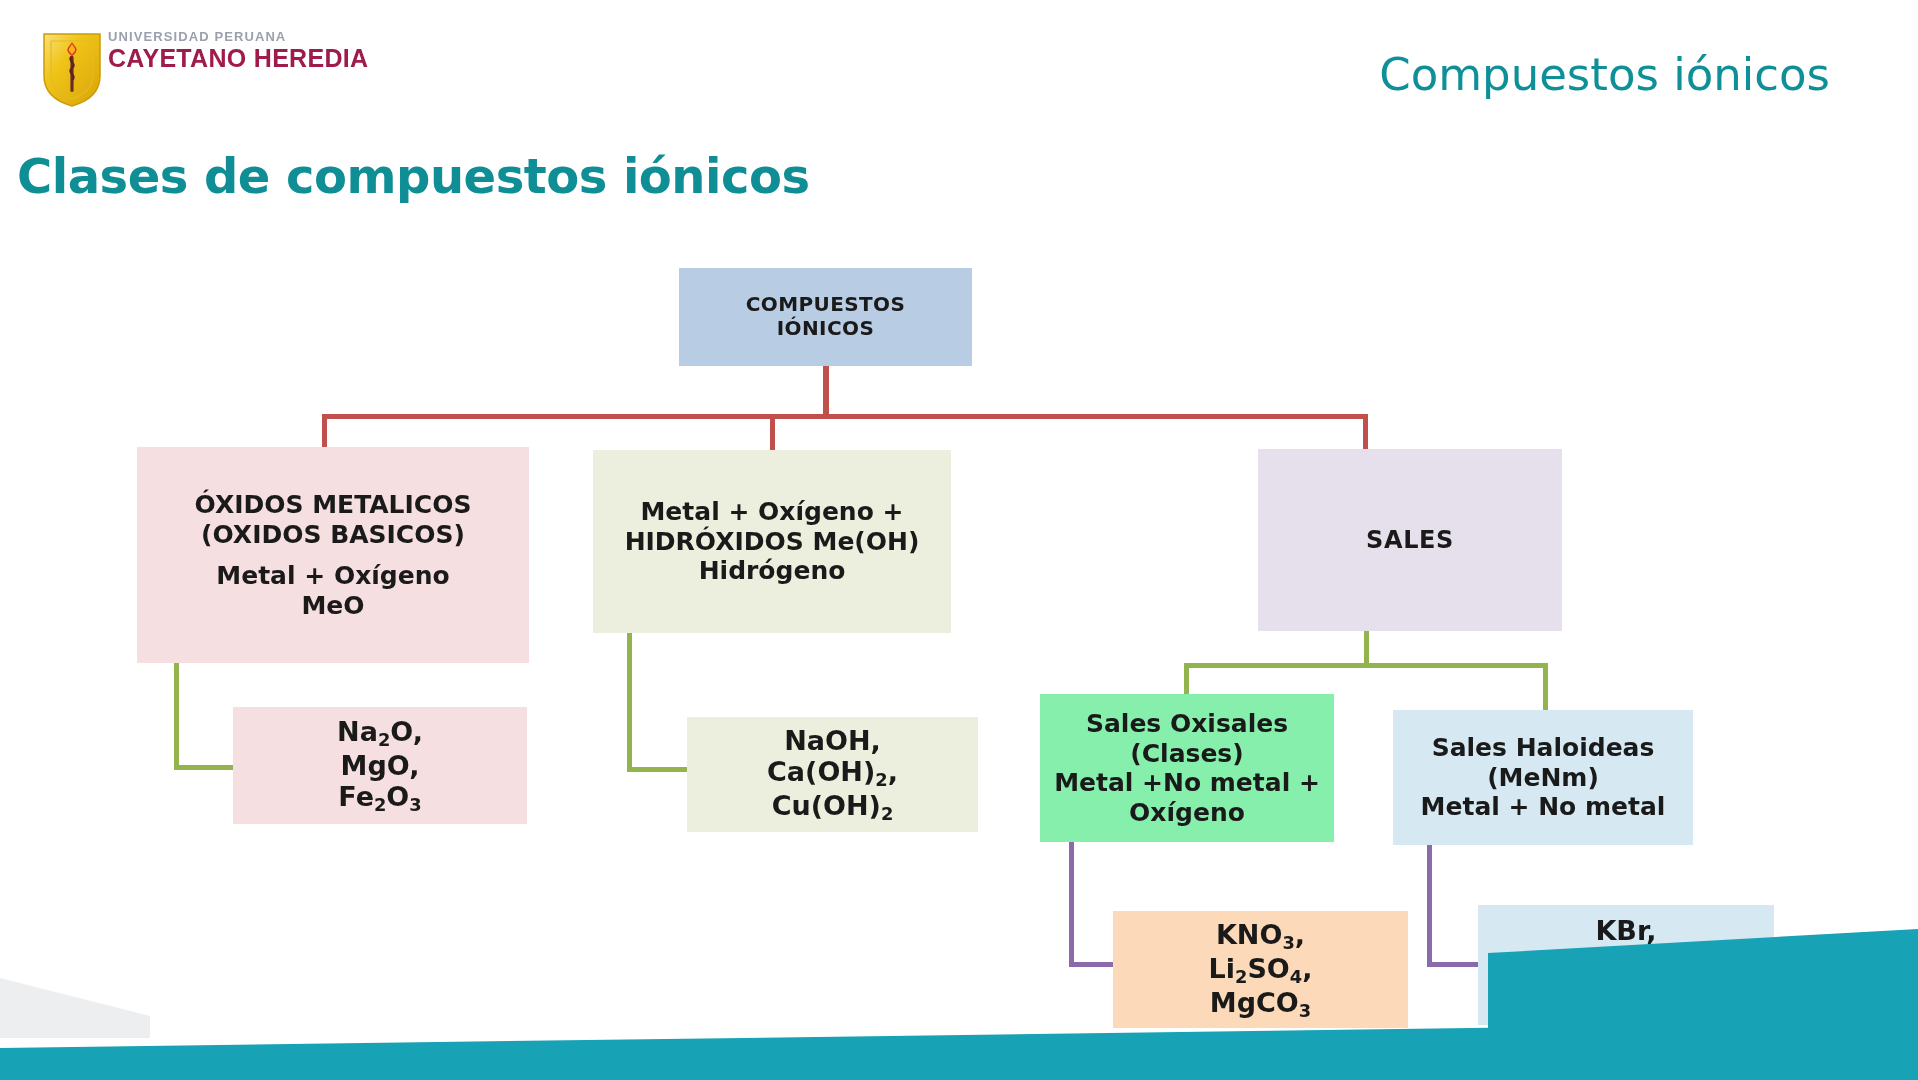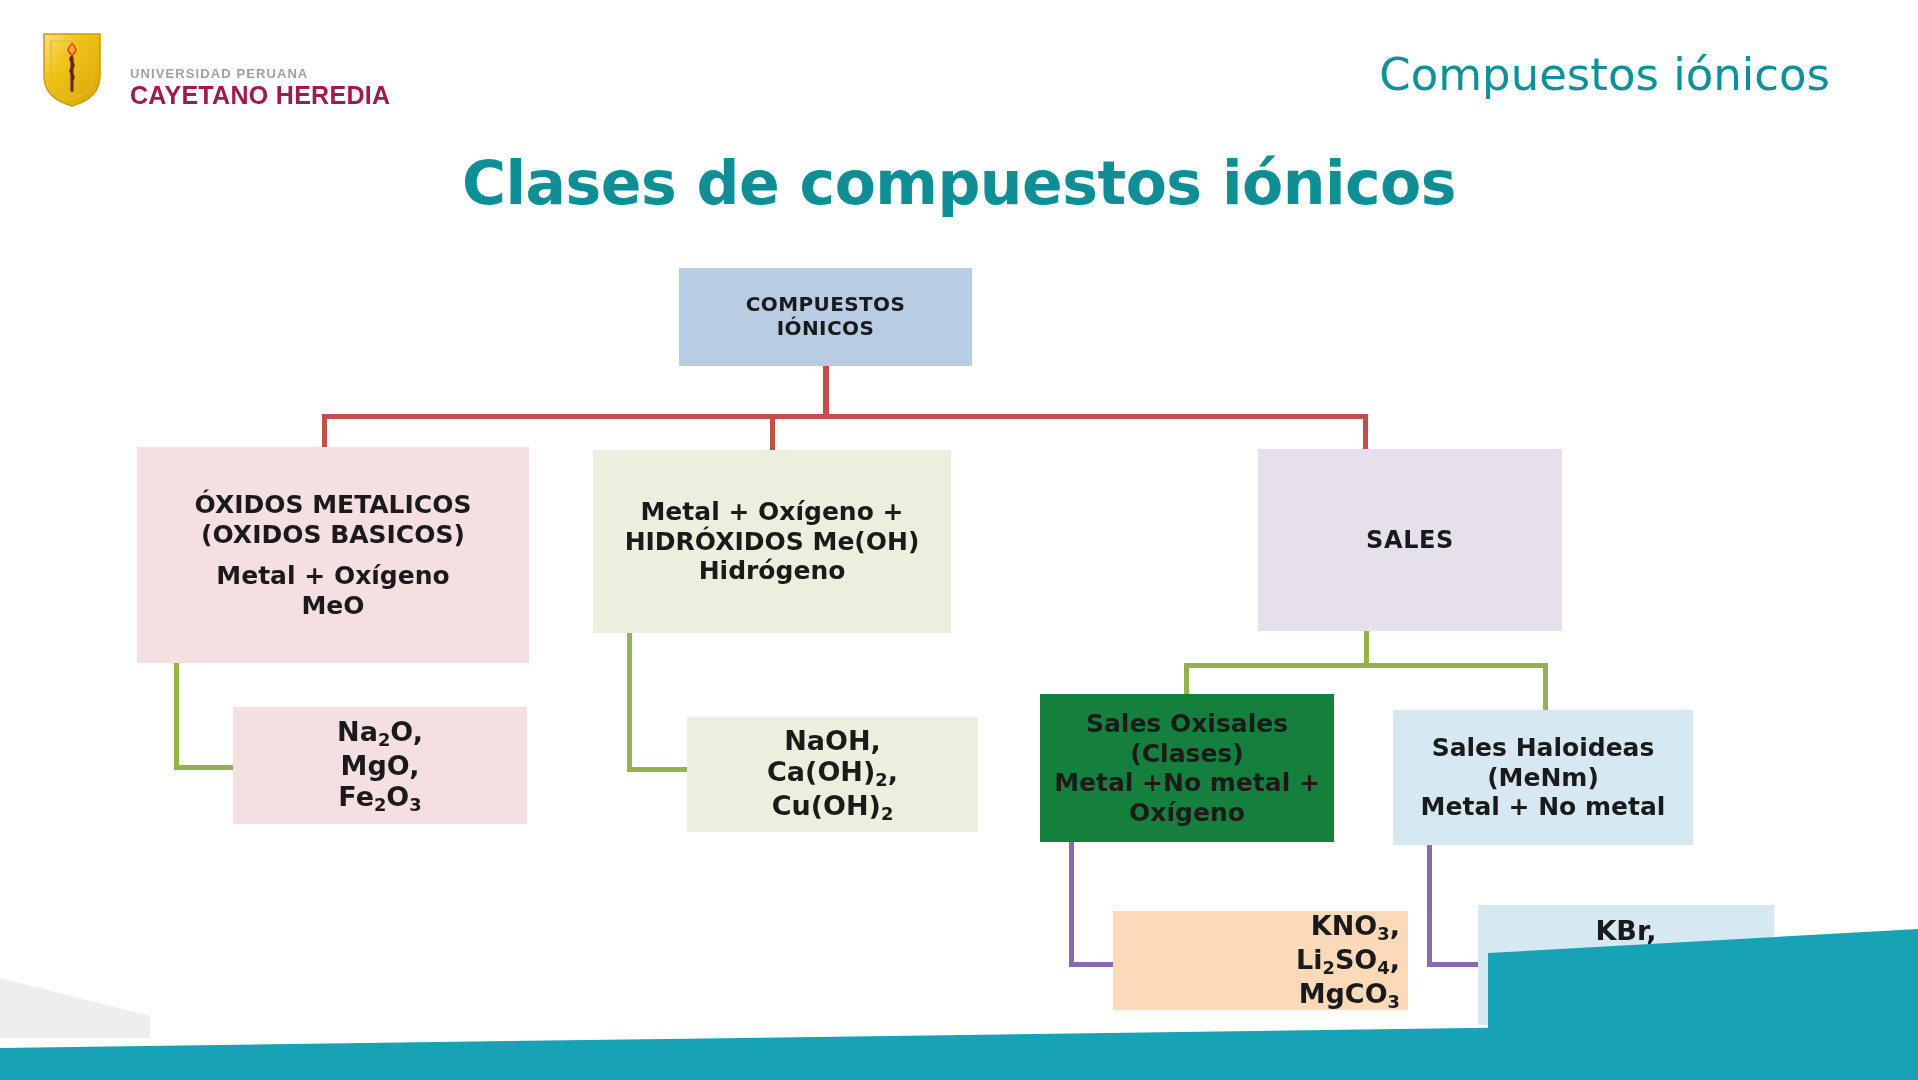--- a/index.html
+++ b/index.html
@@ -6,40 +6,41 @@
   body{
     width:1918px;height:1080px;
     background:#ffffff;
     font-family:"Liberation Sans", sans-serif;
     overflow:hidden;
     position:relative;
   }
   .slide{position:absolute;inset:0;background:#fff;}
 
   
-  .logo-wrap{position:absolute;left:40px;top:30px;display:flex;align-items:flex-end;gap:26px;}
+  .logo-wrap{position:absolute;left:40px;top:30px;display:flex;align-items:flex-start;gap:4px;}
   .shield{width:64px;height:78px;position:relative;}
   .logo-text{display:flex;flex-direction:column;line-height:1;}
   .logo-line1{font-size:13px;letter-spacing:1.1px;color:#9aa0ad;font-weight:700;font-family:"Liberation Sans",sans-serif;}
   .logo-line2{font-size:25px;letter-spacing:.3px;color:#9e1b4b;font-weight:700;margin-top:3px;font-family:"Liberation Sans",sans-serif;}
 
   .header-title{
     position:absolute;right:88px;top:48px;
     font-size:45px;color:#0f9098;font-weight:400;
     font-family:"DejaVu Sans", sans-serif;
     letter-spacing:0px;white-space:nowrap;
   }
 
   
   .main-title{
     position:absolute;left:0;right:0;top:148px;
-    text-align:center;
-    font-size:60px;font-weight:700;color:#0f8e96;
+    text-align:left;
+    font-size:48px;font-weight:700;color:#0f8e96;
     font-family:"DejaVu Sans", sans-serif;
     letter-spacing:-0.5px;
+    padding-left:17px;
   }
 
   
   .chart{position:absolute;left:0;top:0;width:1918px;height:1080px;}
   .node{
     position:absolute;box-sizing:border-box;
     display:flex;align-items:center;justify-content:center;
     text-align:center;color:#1a1a1a;
     font-family:"DejaVu Sans", sans-serif;
     font-weight:700;line-height:1.18;
@@ -50,24 +51,24 @@
   
   #n-root{left:679px;top:268px;width:293px;height:98px;background:#b8cce4;font-size:20px;letter-spacing:.4px;}
   
   #n-oxidos{left:137px;top:447px;width:392px;height:216px;background:#f5dfe0;font-size:25px;}
   #n-hidroxidos{left:593px;top:450px;width:358px;height:183px;background:#ecefdd;font-size:25px;}
   #n-sales{left:1215px;top:449px;width:304px;height:182px;background:#e5e0ec;font-size:24px;font-weight:600;letter-spacing:.6px;margin-left:43px;}
   
   #n-ox-ex{left:233px;top:707px;width:294px;height:117px;background:#f5dfe0;font-size:27px;font-weight:600;}
   #n-hi-ex{left:687px;top:709px;width:291px;height:115px;background:#ecefdd;font-size:27px;font-weight:600;margin-top:8px;}
   
-  #n-oxisales{left:1040px;top:694px;width:294px;height:148px;background:#15803d;font-size:25px;}
+  #n-oxisales{left:1040px;top:694px;width:294px;height:148px;background:#86efac;font-size:25px;}
   #n-haloideas{left:1393px;top:710px;width:300px;height:135px;background:#d6e9f2;font-size:25px;}
   
-  #n-oxi-ex{left:1113px;top:911px;width:295px;height:99px;background:#fbd9b9;font-size:27px;font-weight:600;text-align:right;}
+  #n-oxi-ex{left:1113px;top:911px;width:295px;height:117px;background:#fbd9b9;font-size:27px;font-weight:600;}
   #n-hal-ex{left:1478px;top:905px;width:296px;height:120px;background:#d6e9f2;font-size:27px;font-weight:600;}
 
   
   .conn{position:absolute;}
   .red{background:#c1504d;}
   .green{background:#93b34d;}
   .purple{background:#8a6aa8;}
   .vline{width:5px;}
   .hline{height:5px;}
 

